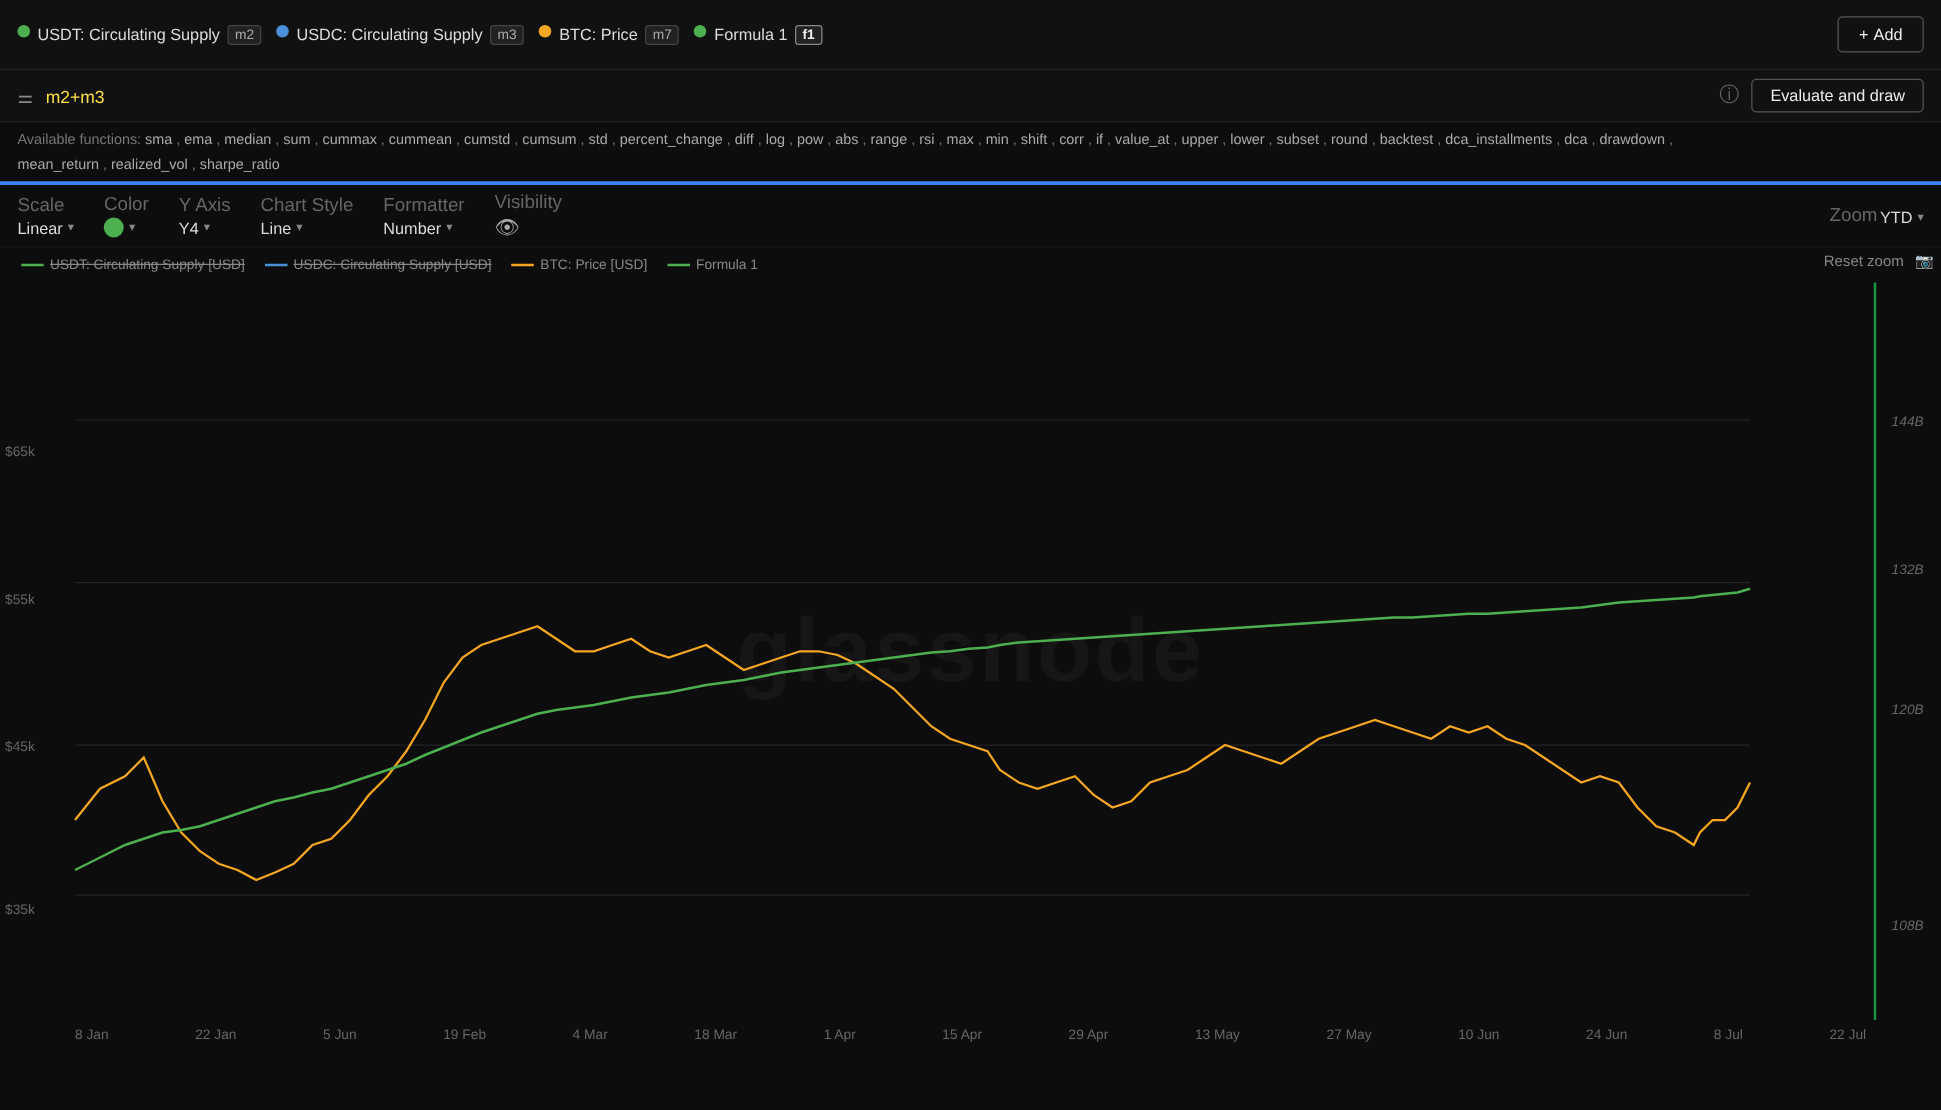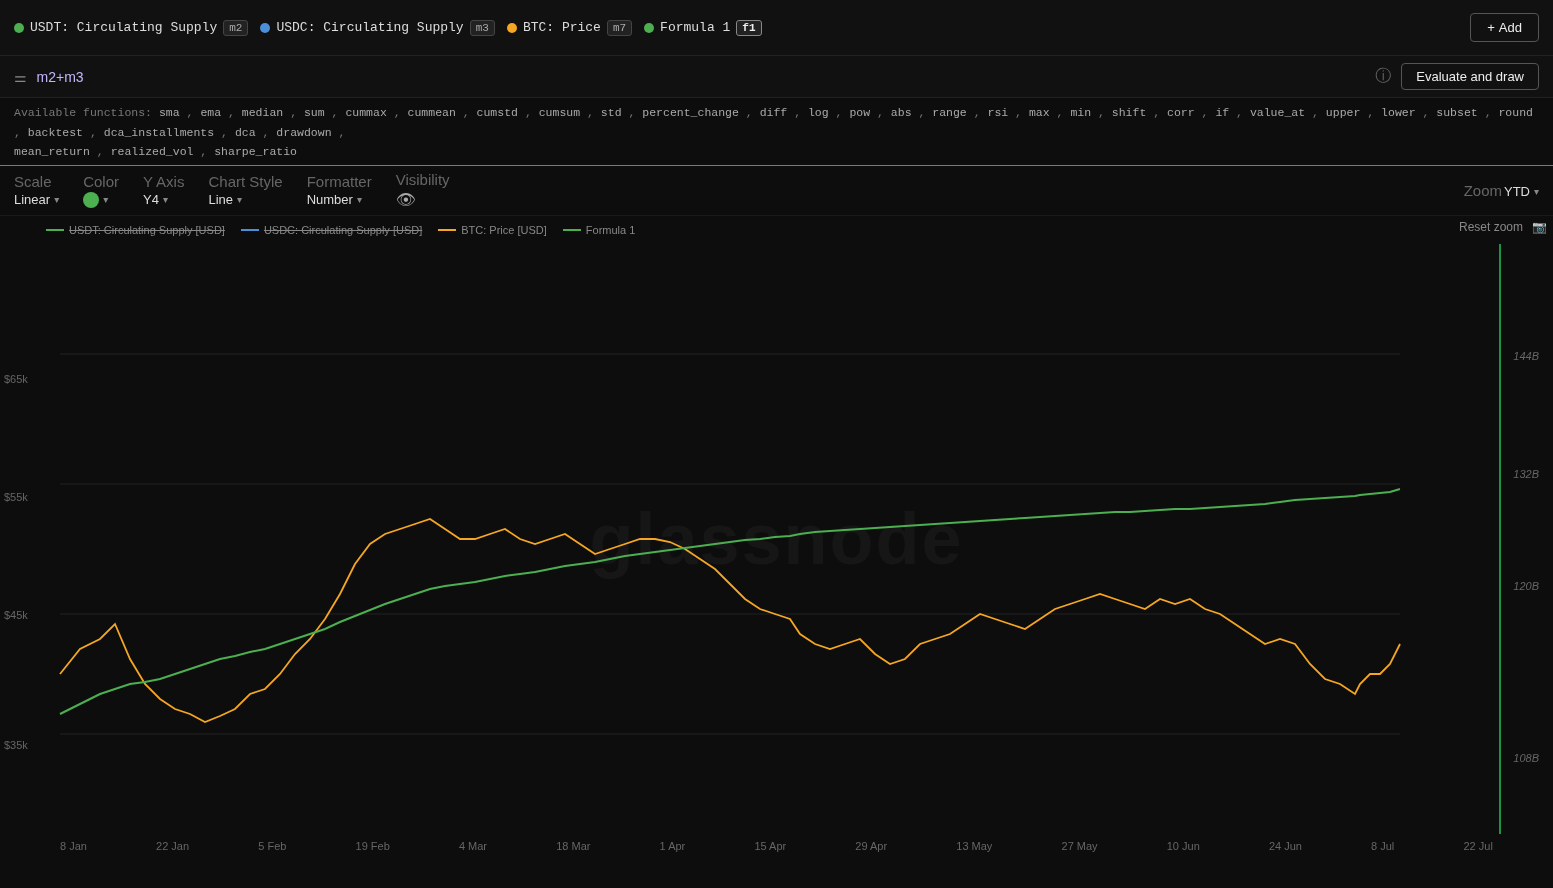--- a/index.html
+++ b/index.html
@@ -23,25 +23,24 @@
       background: #111;
       height: 56px;
     }
     .legend-items {
       display: flex;
       align-items: center;
       gap: 12px;
     }
     .legend-item {
       display: flex;
-      align-items: center;
+      align-items: flex-start;
       gap: 6px;
       font-size: 13px;
       color: #ddd;
-      font-family: Liberation Mono, monospace;
     }
     .legend-dot {
       width: 10px;
       height: 10px;
       border-radius: 50%;
     }
     .legend-badge {
       background: #222;
       border: 1px solid #444;
       border-radius: 3px;
@@ -78,21 +77,21 @@
       height: 42px;
     }
     .formula-icon {
       color: #888;
       font-size: 14px;
     }
     .formula-input {
       flex: 1;
       background: transparent;
       border: none;
-      color: #c4b5fd;
+      color: #fde047;
       font-size: 14px;
       outline: none;
     }
     .formula-info {
       color: #666;
       font-size: 16px;
       cursor: pointer;
     }
     .evaluate-btn {
       background: #111;
@@ -101,25 +100,24 @@
       padding: 5px 14px;
       border-radius: 4px;
       font-size: 13px;
       cursor: pointer;
       white-space: nowrap;
     }
 
     
     .functions-bar {
       padding: 5px 14px 3px 14px;
-      border-bottom: 1px solid #3b82f6;
+      border-bottom: 3px solid #3b82f6;
       line-height: 1.7;
       color: #777;
       font-size: 11.5px;
-      font-family: Liberation Mono, monospace;
     }
     .functions-bar span.fn {
       color: #aaa;
     }
 
     
     .controls-bar {
       display: flex;
       align-items: center;
       padding: 6px 14px;
@@ -170,24 +168,23 @@
 
     
     .chart-wrapper {
       display: flex;
       flex-direction: column;
       position: relative;
       background: #0d0d0d;
     }
     .chart-legend-row {
       display: flex;
-      padding: 4px 32px;
+      padding: 4px 17px;
       gap: 16px;
       height: 28px;
-      margin-left: 14px;
     }
     .chart-legend-item {
       display: flex;
       align-items: center;
       gap: 5px;
       font-size: 11px;
       color: #888;
     }
     .chart-legend-line {
       width: 18px;
@@ -483,21 +480,21 @@
           1115,268  1130,268  1145,267  1160,266  1175,265  1190,265  1205,264  1220,263  1235,262  1250,261
           1265,260  1280,258  1295,256  1310,255  1325,254  1340,253  1355,252  1360,251  1370,250  1380,249
           1390,248  1400,245
         "></polyline>
     </svg>
   </div>
 
   <div class="x-axis">
     <span>8 Jan</span>
     <span>22 Jan</span>
-    <span>5 Feb</span>
+    <span>5 Jun</span>
     <span>19 Feb</span>
     <span>4 Mar</span>
     <span>18 Mar</span>
     <span>1 Apr</span>
     <span>15 Apr</span>
     <span>29 Apr</span>
     <span>13 May</span>
     <span>27 May</span>
     <span>10 Jun</span>
     <span>24 Jun</span>

